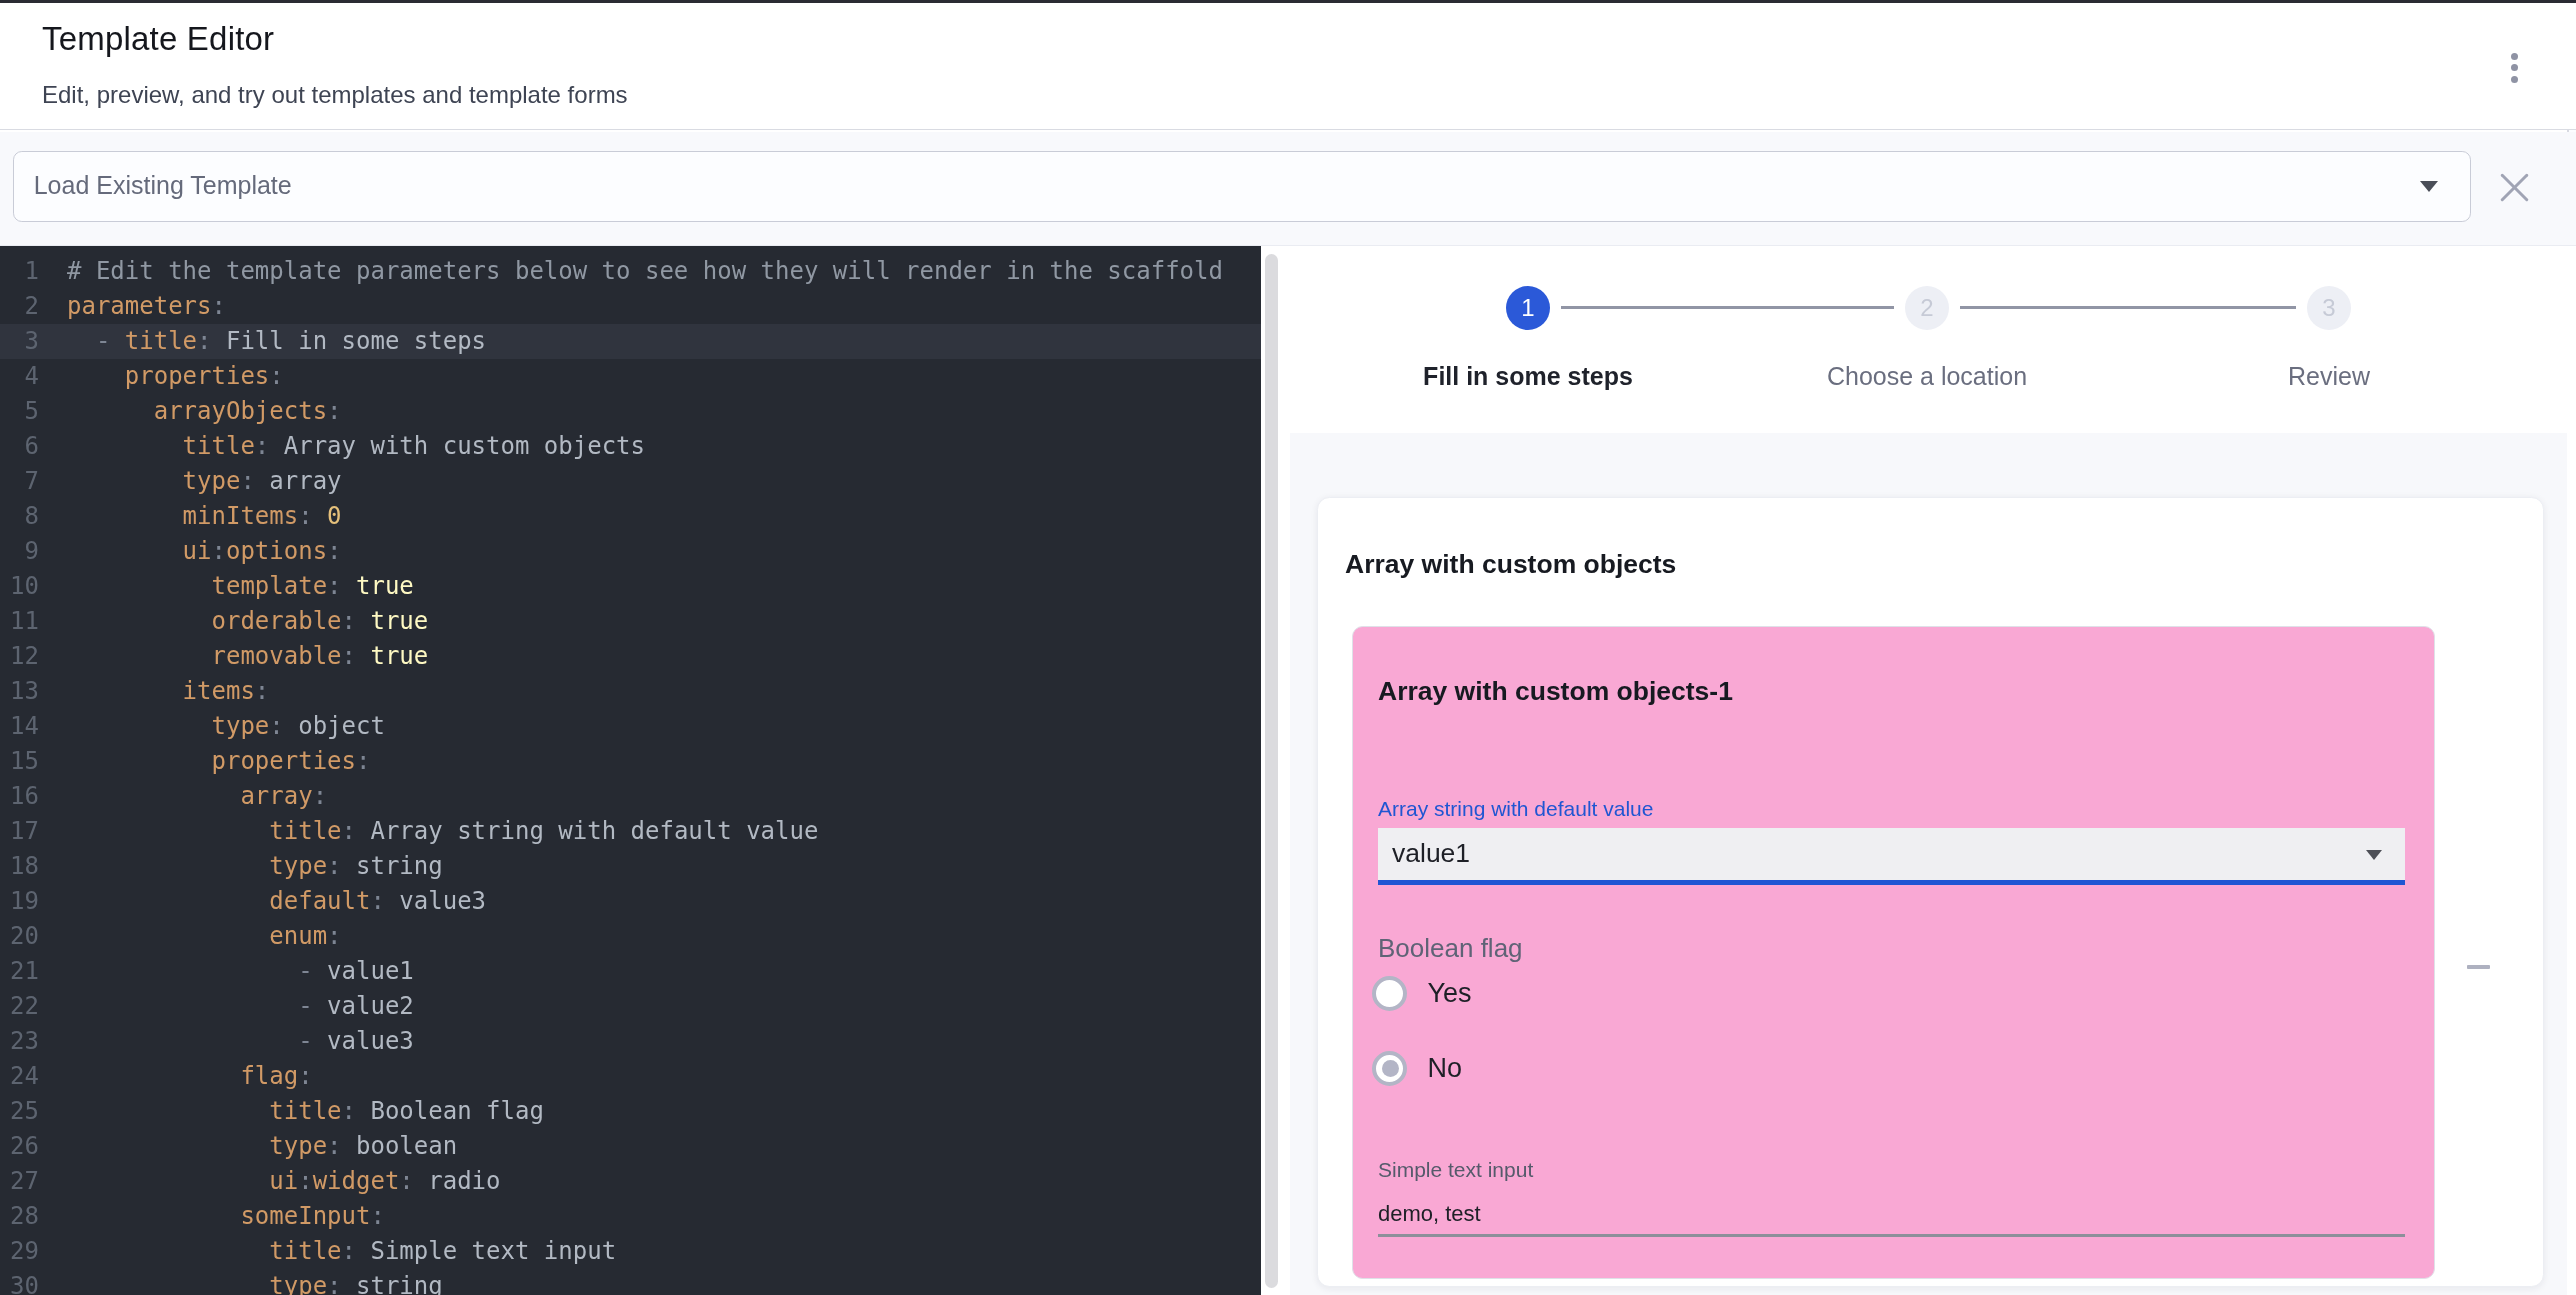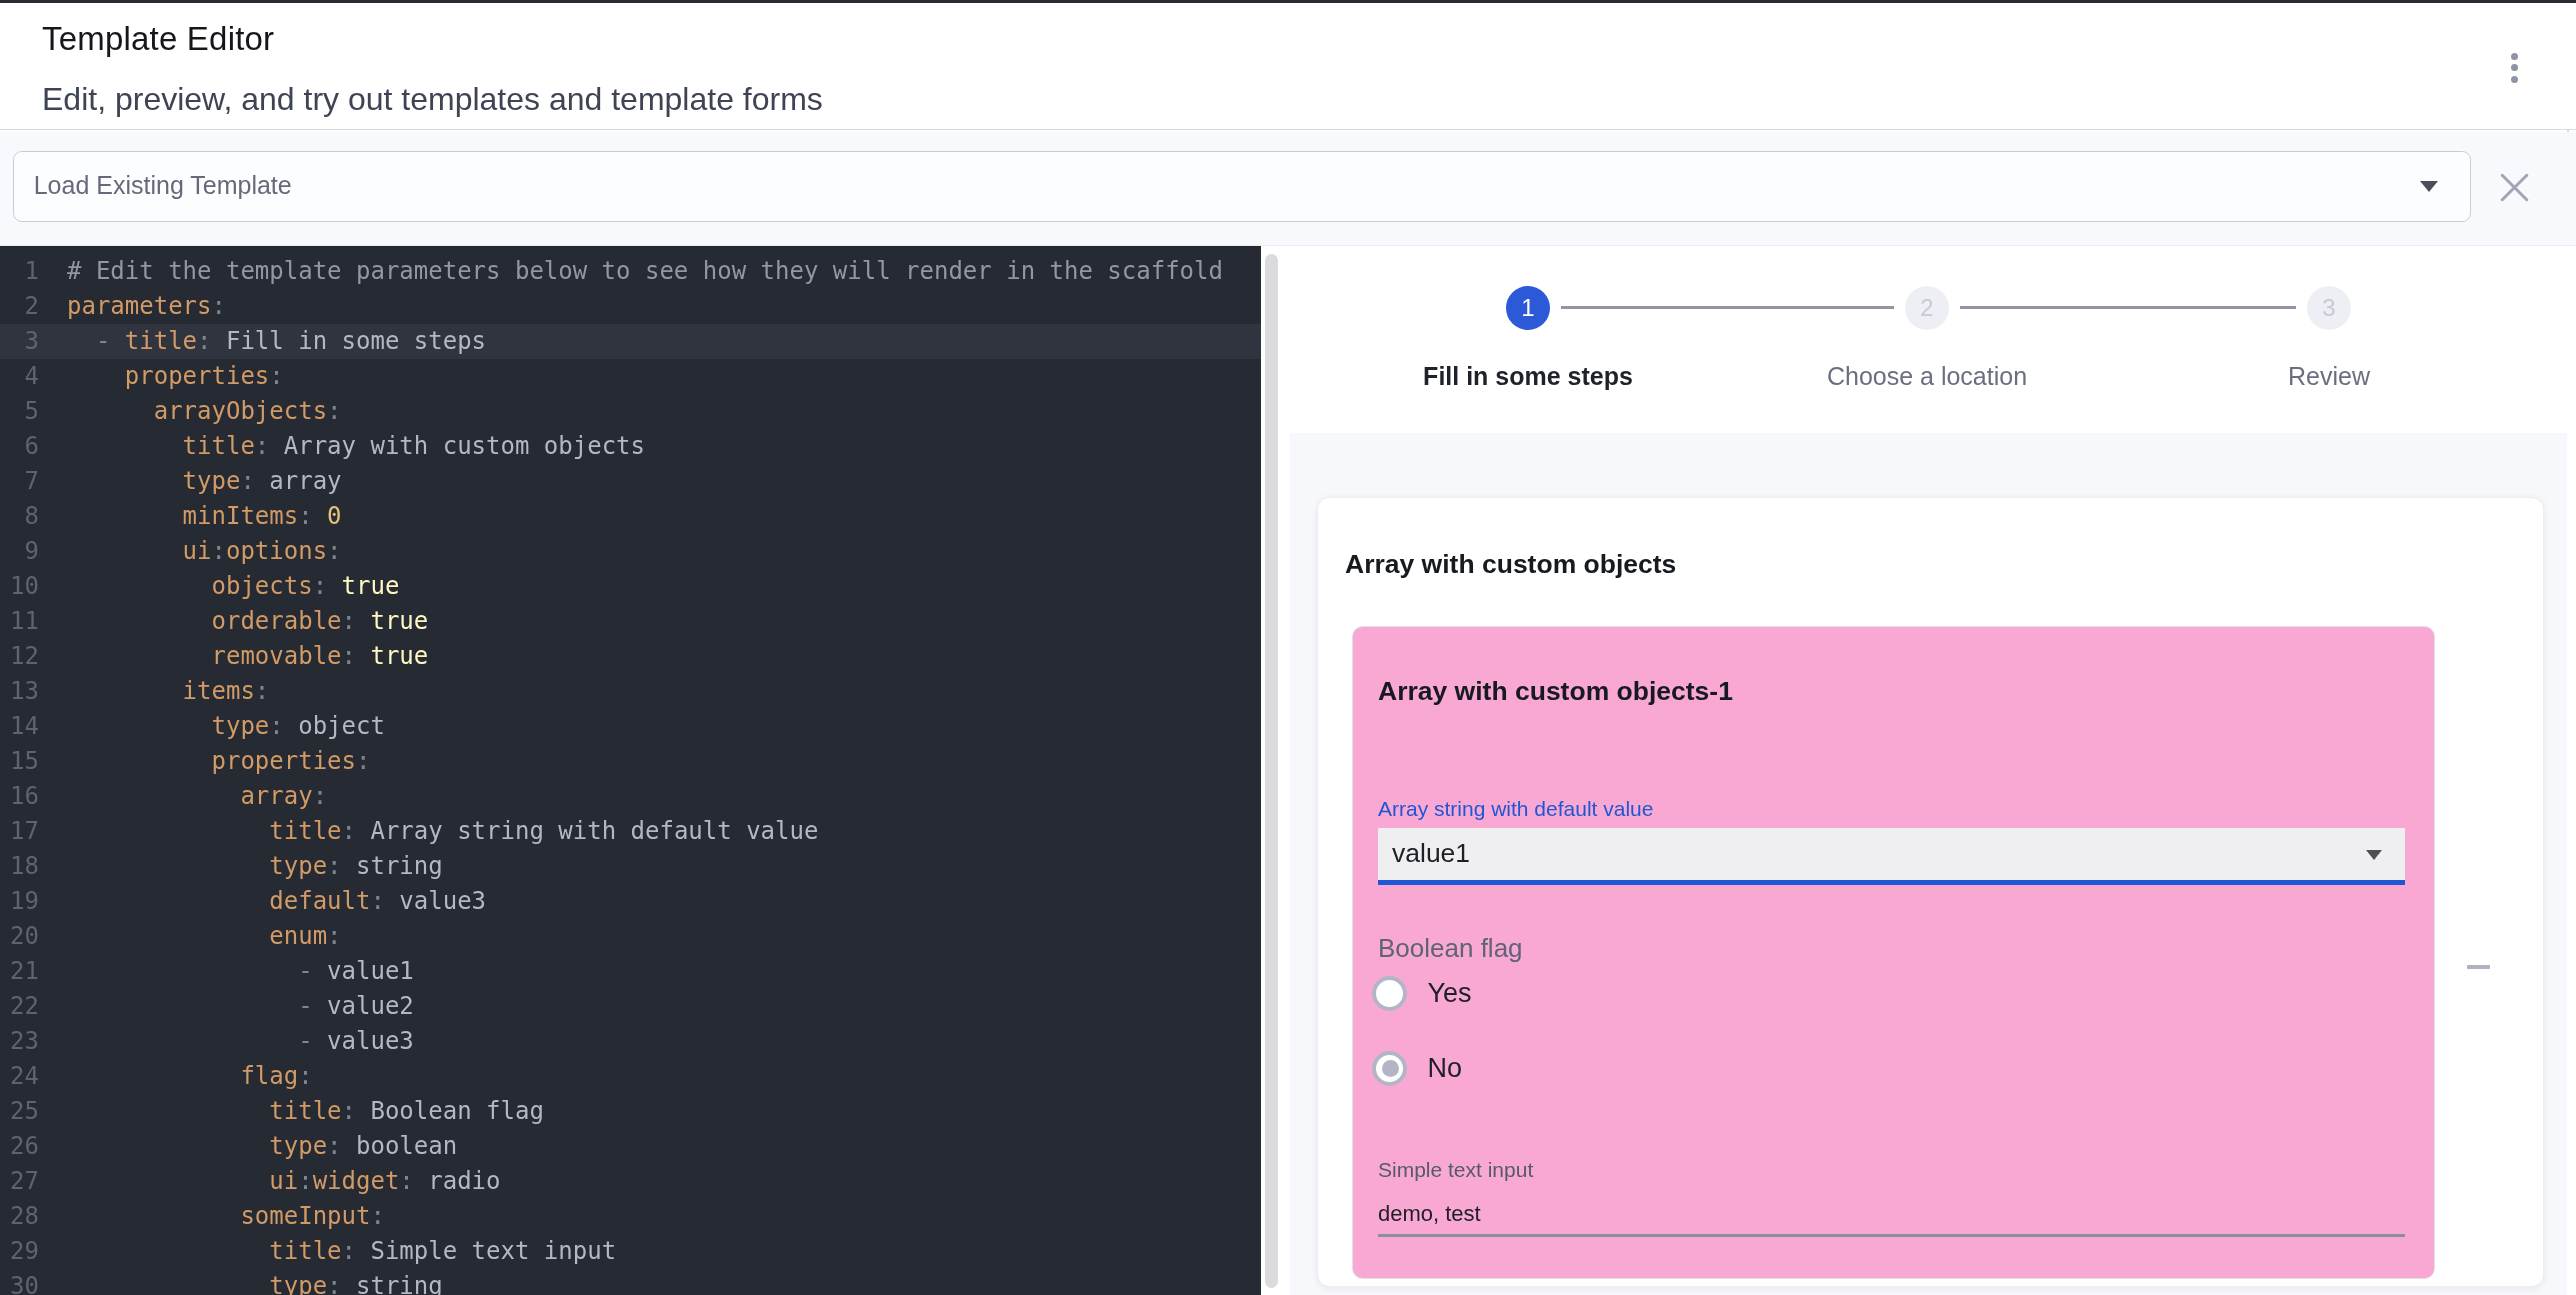--- a/index.html
+++ b/index.html
@@ -9,21 +9,21 @@
   .abs { position:absolute; }
 
   
   #top-edge { left:0; top:0; width:2576px; height:2.7px; background:#2a2b33; }
   #right-edge-line { left:2567px; top:2.7px; width:1.8px; height:1292px; background:#d8dae2; }
   #right-edge-fill { left:2569px; top:2.7px; width:7px; height:1292px; background:#fcfdff; }
 
   
   #header { left:0; top:2.7px; width:2576px; height:127px; background:#ffffff; border-bottom:1.8px solid #d9dbe2; }
   #page-title { left:42px; top:17.7px; font-size:33px; font-weight:400; color:#15171d; letter-spacing:0.2px; }
-  #page-subtitle { left:42px; top:78px; font-size:32px; color:#3e4453; }
+  #page-subtitle { left:42px; top:78px; font-size:24px; color:#3e4453; }
   #kebab-btn { left:2491px; top:42px; width:46px; height:46px; background:none; border:none; cursor:pointer; }
   .kebab-dot { display:block; width:7px; height:7px; border-radius:50%; background:#8f93a4; margin:4.4px auto; }
 
   
   #strip { left:0; top:132px; width:2576px; height:114px; background:#f8f9fc; border-bottom:0.9px solid #eaecf2;text-align:right; }
   #load-select { left:13.3px; top:18.6px; width:2458px; height:71px; background:#fcfdff; border:1.8px solid #c9ccd7; border-radius:8.8px; }
   #load-placeholder { left:19.4px; top:0; height:67px; line-height:67px; font-size:25px; color:#656a7b; }
   #load-caret { right:32px; top:29px; width:0; height:0; border-left:9.7px solid transparent; border-right:9.7px solid transparent; border-top:11.5px solid #4a4e58; }
   #clear-btn { left:2495px; top:37px; width:39px; height:39px; background:none; border:none; cursor:pointer; }
 
@@ -125,21 +125,21 @@
   <div id="editor-lines">
       <div class="ed-row"><span class="ed-gutter">1</span><span class="ed-code"><span class="tok-com"># Edit the template parameters below to see how they will render in the scaffold</span></span></div>
       <div class="ed-row"><span class="ed-gutter">2</span><span class="ed-code"><span class="tok-key">parameters</span><span class="tok-pun">:</span></span></div>
       <div class="ed-row active"><span class="ed-gutter">3</span><span class="ed-code"><span class="tok-pun">  - </span><span class="tok-key">title</span><span class="tok-pun">: </span><span class="tok-val">Fill in some steps</span></span></div>
       <div class="ed-row"><span class="ed-gutter">4</span><span class="ed-code"><span class="tok-key">    properties</span><span class="tok-pun">:</span></span></div>
       <div class="ed-row"><span class="ed-gutter">5</span><span class="ed-code"><span class="tok-key">      arrayObjects</span><span class="tok-pun">:</span></span></div>
       <div class="ed-row"><span class="ed-gutter">6</span><span class="ed-code"><span class="tok-key">        title</span><span class="tok-pun">: </span><span class="tok-val">Array with custom objects</span></span></div>
       <div class="ed-row"><span class="ed-gutter">7</span><span class="ed-code"><span class="tok-key">        type</span><span class="tok-pun">: </span><span class="tok-val">array</span></span></div>
       <div class="ed-row"><span class="ed-gutter">8</span><span class="ed-code"><span class="tok-key">        minItems</span><span class="tok-pun">: </span><span class="tok-num">0</span></span></div>
       <div class="ed-row"><span class="ed-gutter">9</span><span class="ed-code"><span class="tok-key">        ui</span><span class="tok-pun">:</span><span class="tok-key">options</span><span class="tok-pun">:</span></span></div>
-      <div class="ed-row"><span class="ed-gutter">10</span><span class="ed-code"><span class="tok-key">          objects</span><span class="tok-pun">: </span><span class="tok-bool">true</span></span></div>
+      <div class="ed-row"><span class="ed-gutter">10</span><span class="ed-code"><span class="tok-key">          template</span><span class="tok-pun">: </span><span class="tok-bool">true</span></span></div>
       <div class="ed-row"><span class="ed-gutter">11</span><span class="ed-code"><span class="tok-key">          orderable</span><span class="tok-pun">: </span><span class="tok-bool">true</span></span></div>
       <div class="ed-row"><span class="ed-gutter">12</span><span class="ed-code"><span class="tok-key">          removable</span><span class="tok-pun">: </span><span class="tok-bool">true</span></span></div>
       <div class="ed-row"><span class="ed-gutter">13</span><span class="ed-code"><span class="tok-key">        items</span><span class="tok-pun">:</span></span></div>
       <div class="ed-row"><span class="ed-gutter">14</span><span class="ed-code"><span class="tok-key">          type</span><span class="tok-pun">: </span><span class="tok-val">object</span></span></div>
       <div class="ed-row"><span class="ed-gutter">15</span><span class="ed-code"><span class="tok-key">          properties</span><span class="tok-pun">:</span></span></div>
       <div class="ed-row"><span class="ed-gutter">16</span><span class="ed-code"><span class="tok-key">            array</span><span class="tok-pun">:</span></span></div>
       <div class="ed-row"><span class="ed-gutter">17</span><span class="ed-code"><span class="tok-key">              title</span><span class="tok-pun">: </span><span class="tok-val">Array string with default value</span></span></div>
       <div class="ed-row"><span class="ed-gutter">18</span><span class="ed-code"><span class="tok-key">              type</span><span class="tok-pun">: </span><span class="tok-val">string</span></span></div>
       <div class="ed-row"><span class="ed-gutter">19</span><span class="ed-code"><span class="tok-key">              default</span><span class="tok-pun">: </span><span class="tok-val">value3</span></span></div>
       <div class="ed-row"><span class="ed-gutter">20</span><span class="ed-code"><span class="tok-key">              enum</span><span class="tok-pun">:</span></span></div>

